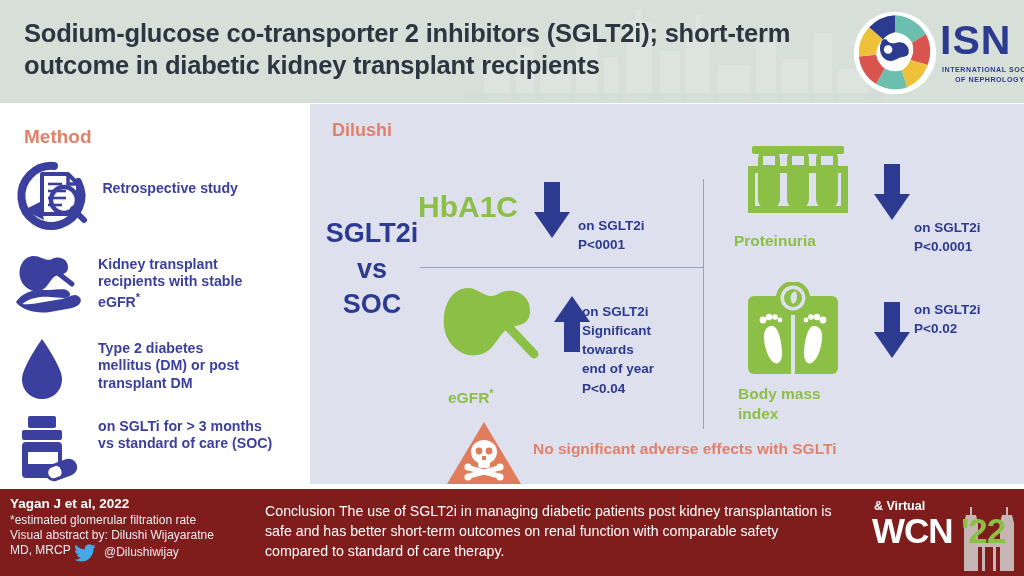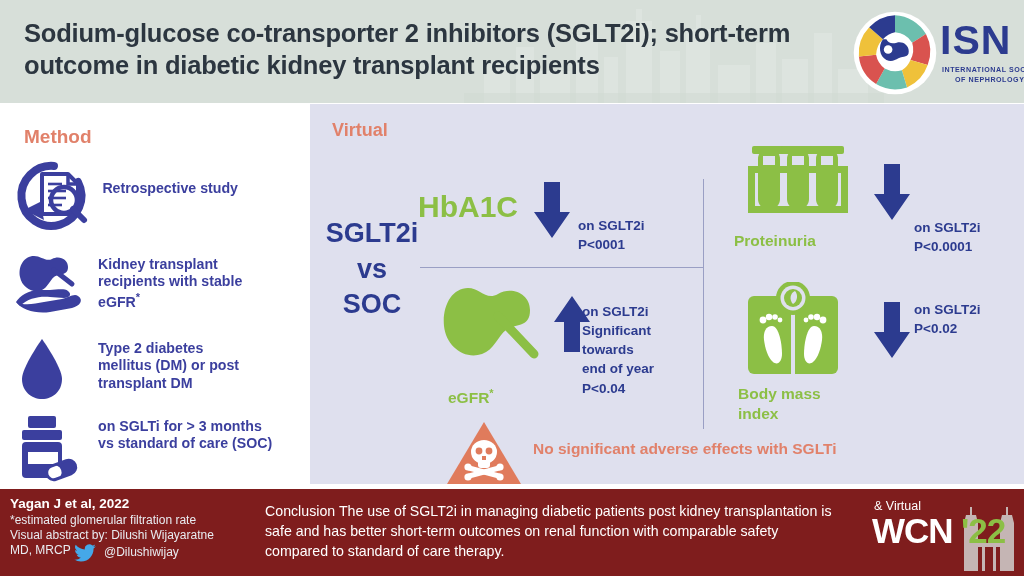--- a/index.html
+++ b/index.html
@@ -157,21 +157,21 @@
     font-size: 12px; color: #e9ecf1;
   }
   .conclusion {
     position: absolute; left: 265px; top: 12px; width: 580px;
     font-size: 14.2px; color: #ffffff; line-height: 1.42;
   }
   .conclusion b { font-weight: normal; }
   .wcn { position: absolute; left: 860px; top: 8px; width: 164px; height: 74px; }
   .wcn-virtual {
     position: absolute; left: 14px; top: 2px;
-    font-size: 12.5px; font-weight: normal; color: #ffffff;
+    font-size: 12.5px; font-weight: bold; color: #ffffff;
   }
   .wcn-word {
     position: absolute; left: 0px; top: 16px;
     font-size: 35px; font-weight: bold; color: #ffffff; letter-spacing: -1px;
     line-height: 1;
     margin-left: 12px;
   }
   .wcn-year {
     position: absolute; left: 101px; top: 16px;
     font-size: 35px; font-weight: bold; color: #8cbf45; letter-spacing: -1px;
@@ -281,21 +281,21 @@
       <g transform="rotate(-20 44 56)">
         <rect x="32" y="50" width="30" height="14" rx="7" fill="#3b3f9e"></rect>
         <rect x="32" y="50" width="15" height="14" rx="7" fill="#ffffff"></rect>
         <rect x="32" y="50" width="30" height="14" rx="7" fill="none" stroke="#3b3f9e" stroke-width="3"></rect>
       </g>
     </svg>
     <div class="method-text">on SGLTi for &gt; 3 months vs standard of care (SOC)</div>
   </div>
 
   <div class="findings">
-    <div class="findings-title">Virtual</div>
+    <div class="findings-title">Dilushi</div>
 
     <div class="vrule"></div>
     <div class="hrule"></div>
 
     <div class="sglt-vs">
       <div>SGLT2i</div>
       <div>vs</div>
       <div>SOC</div>
     </div>
 

